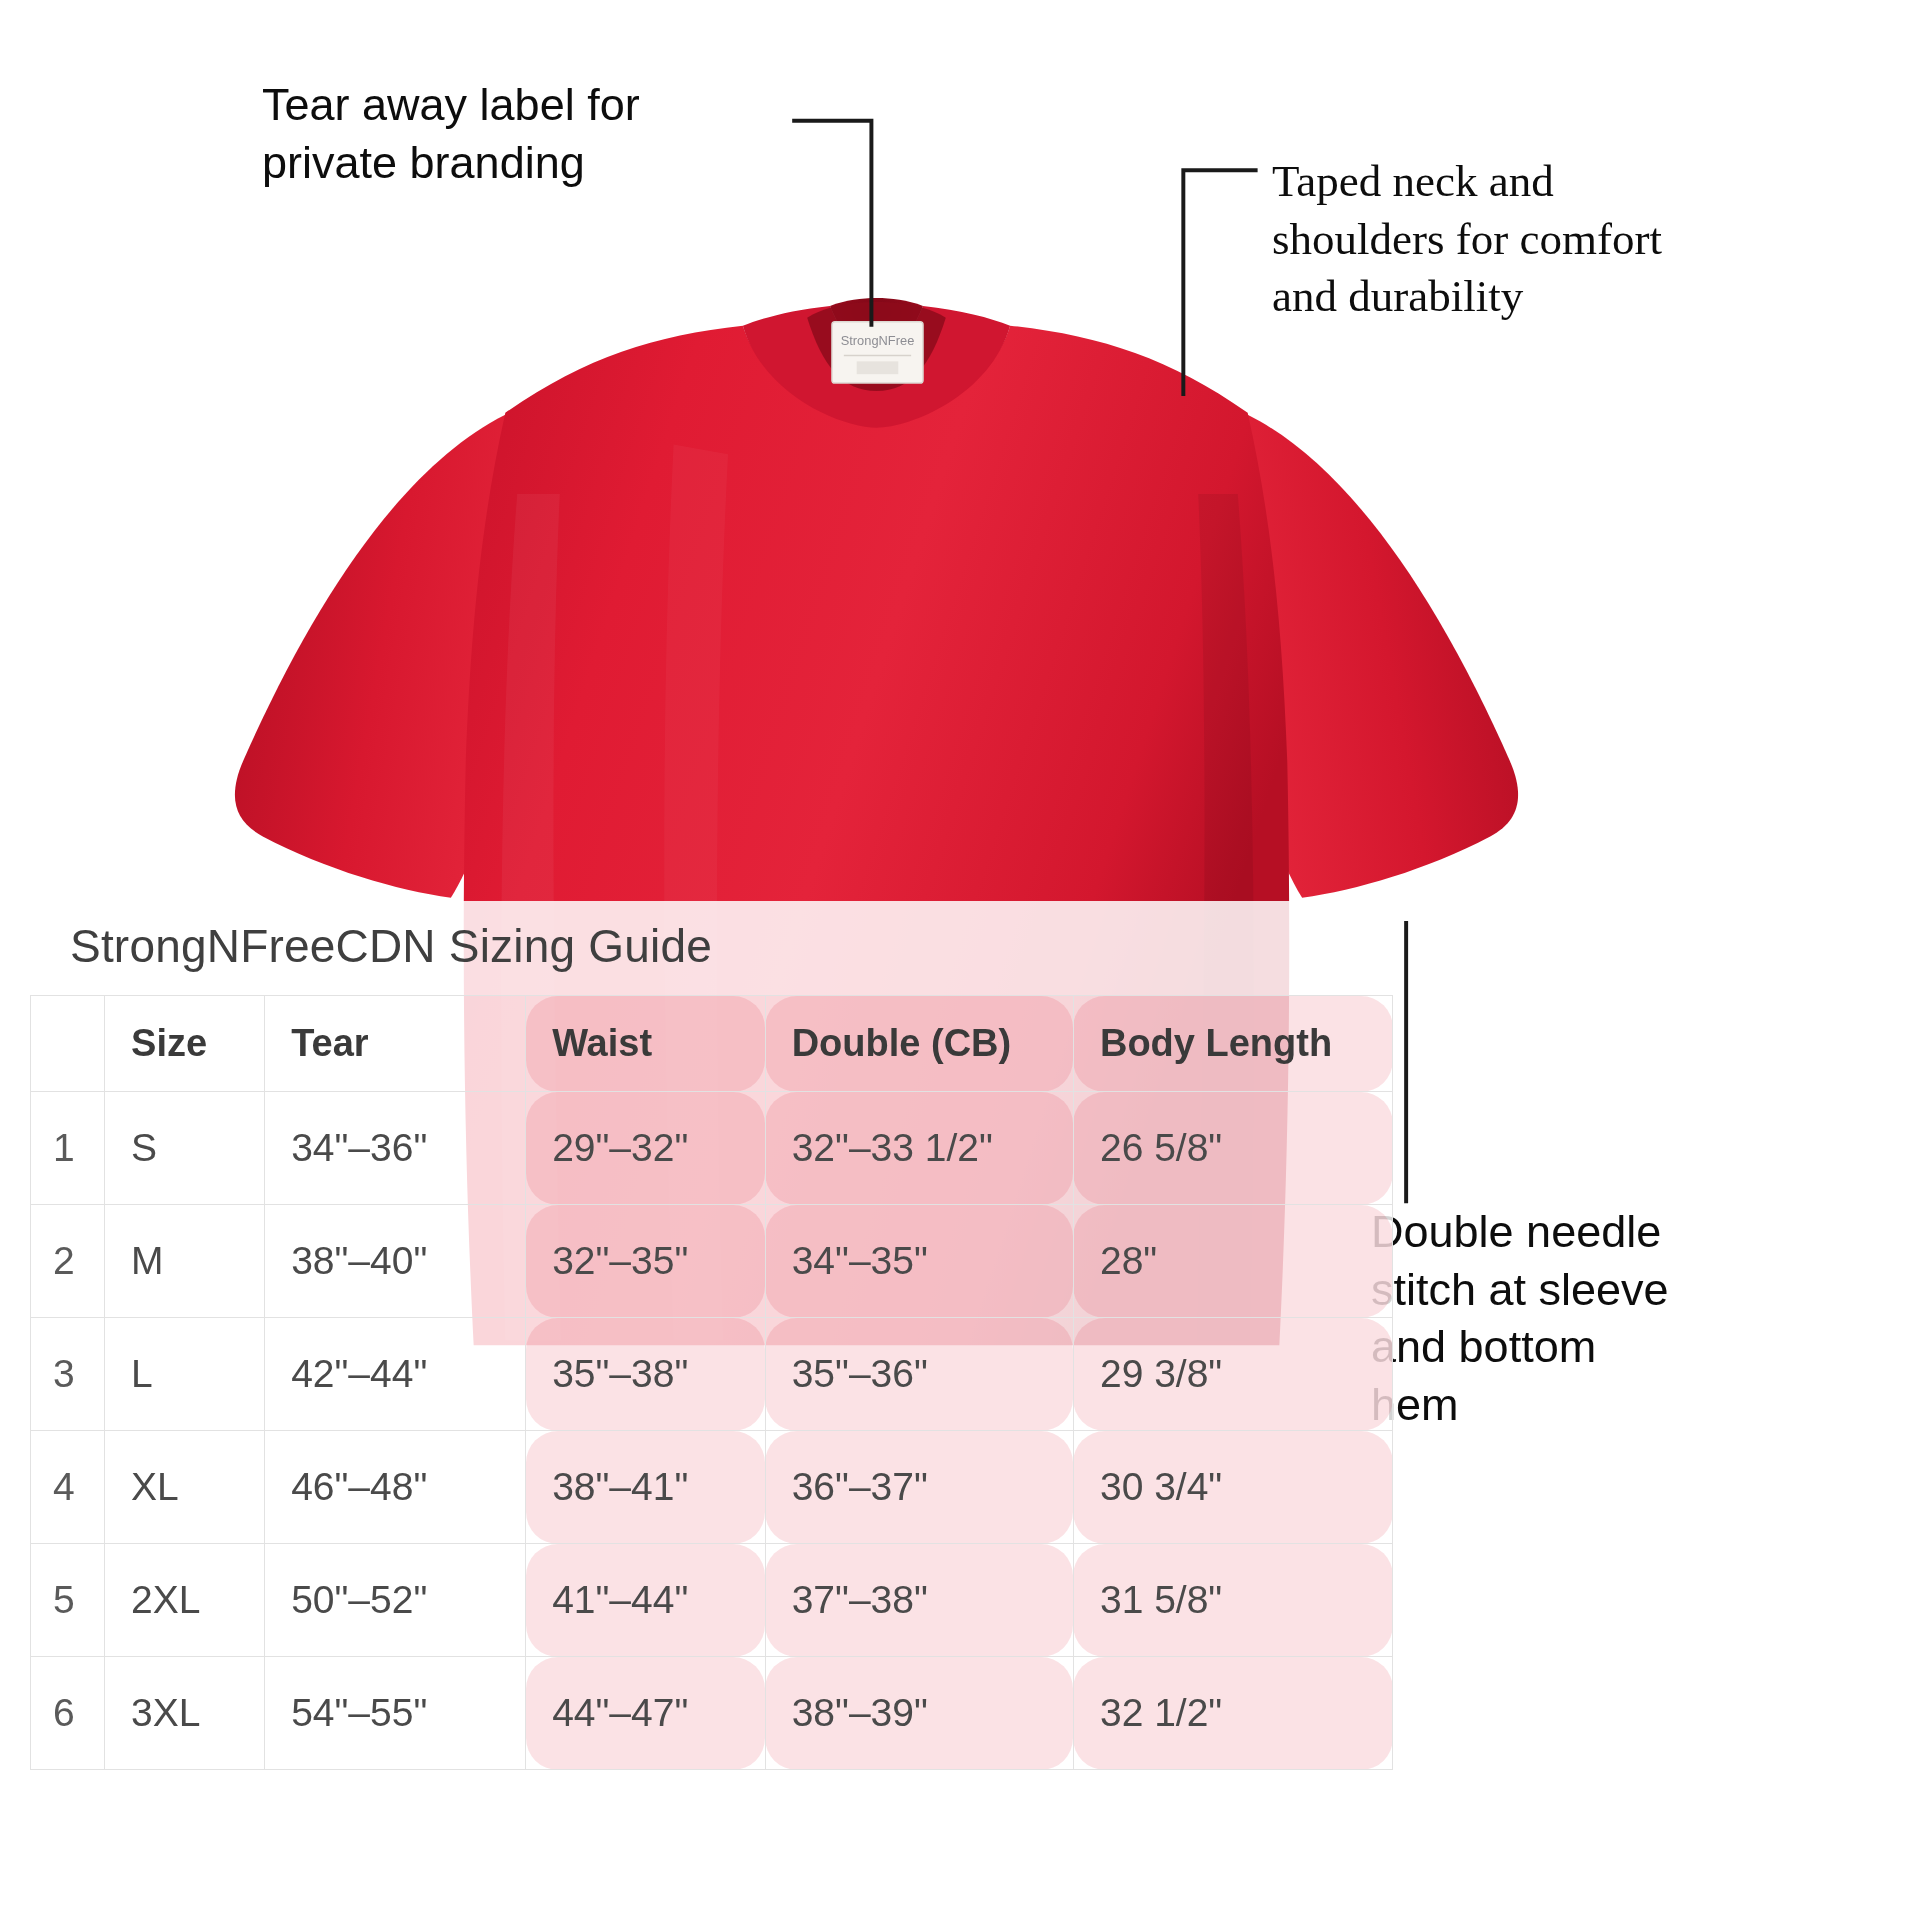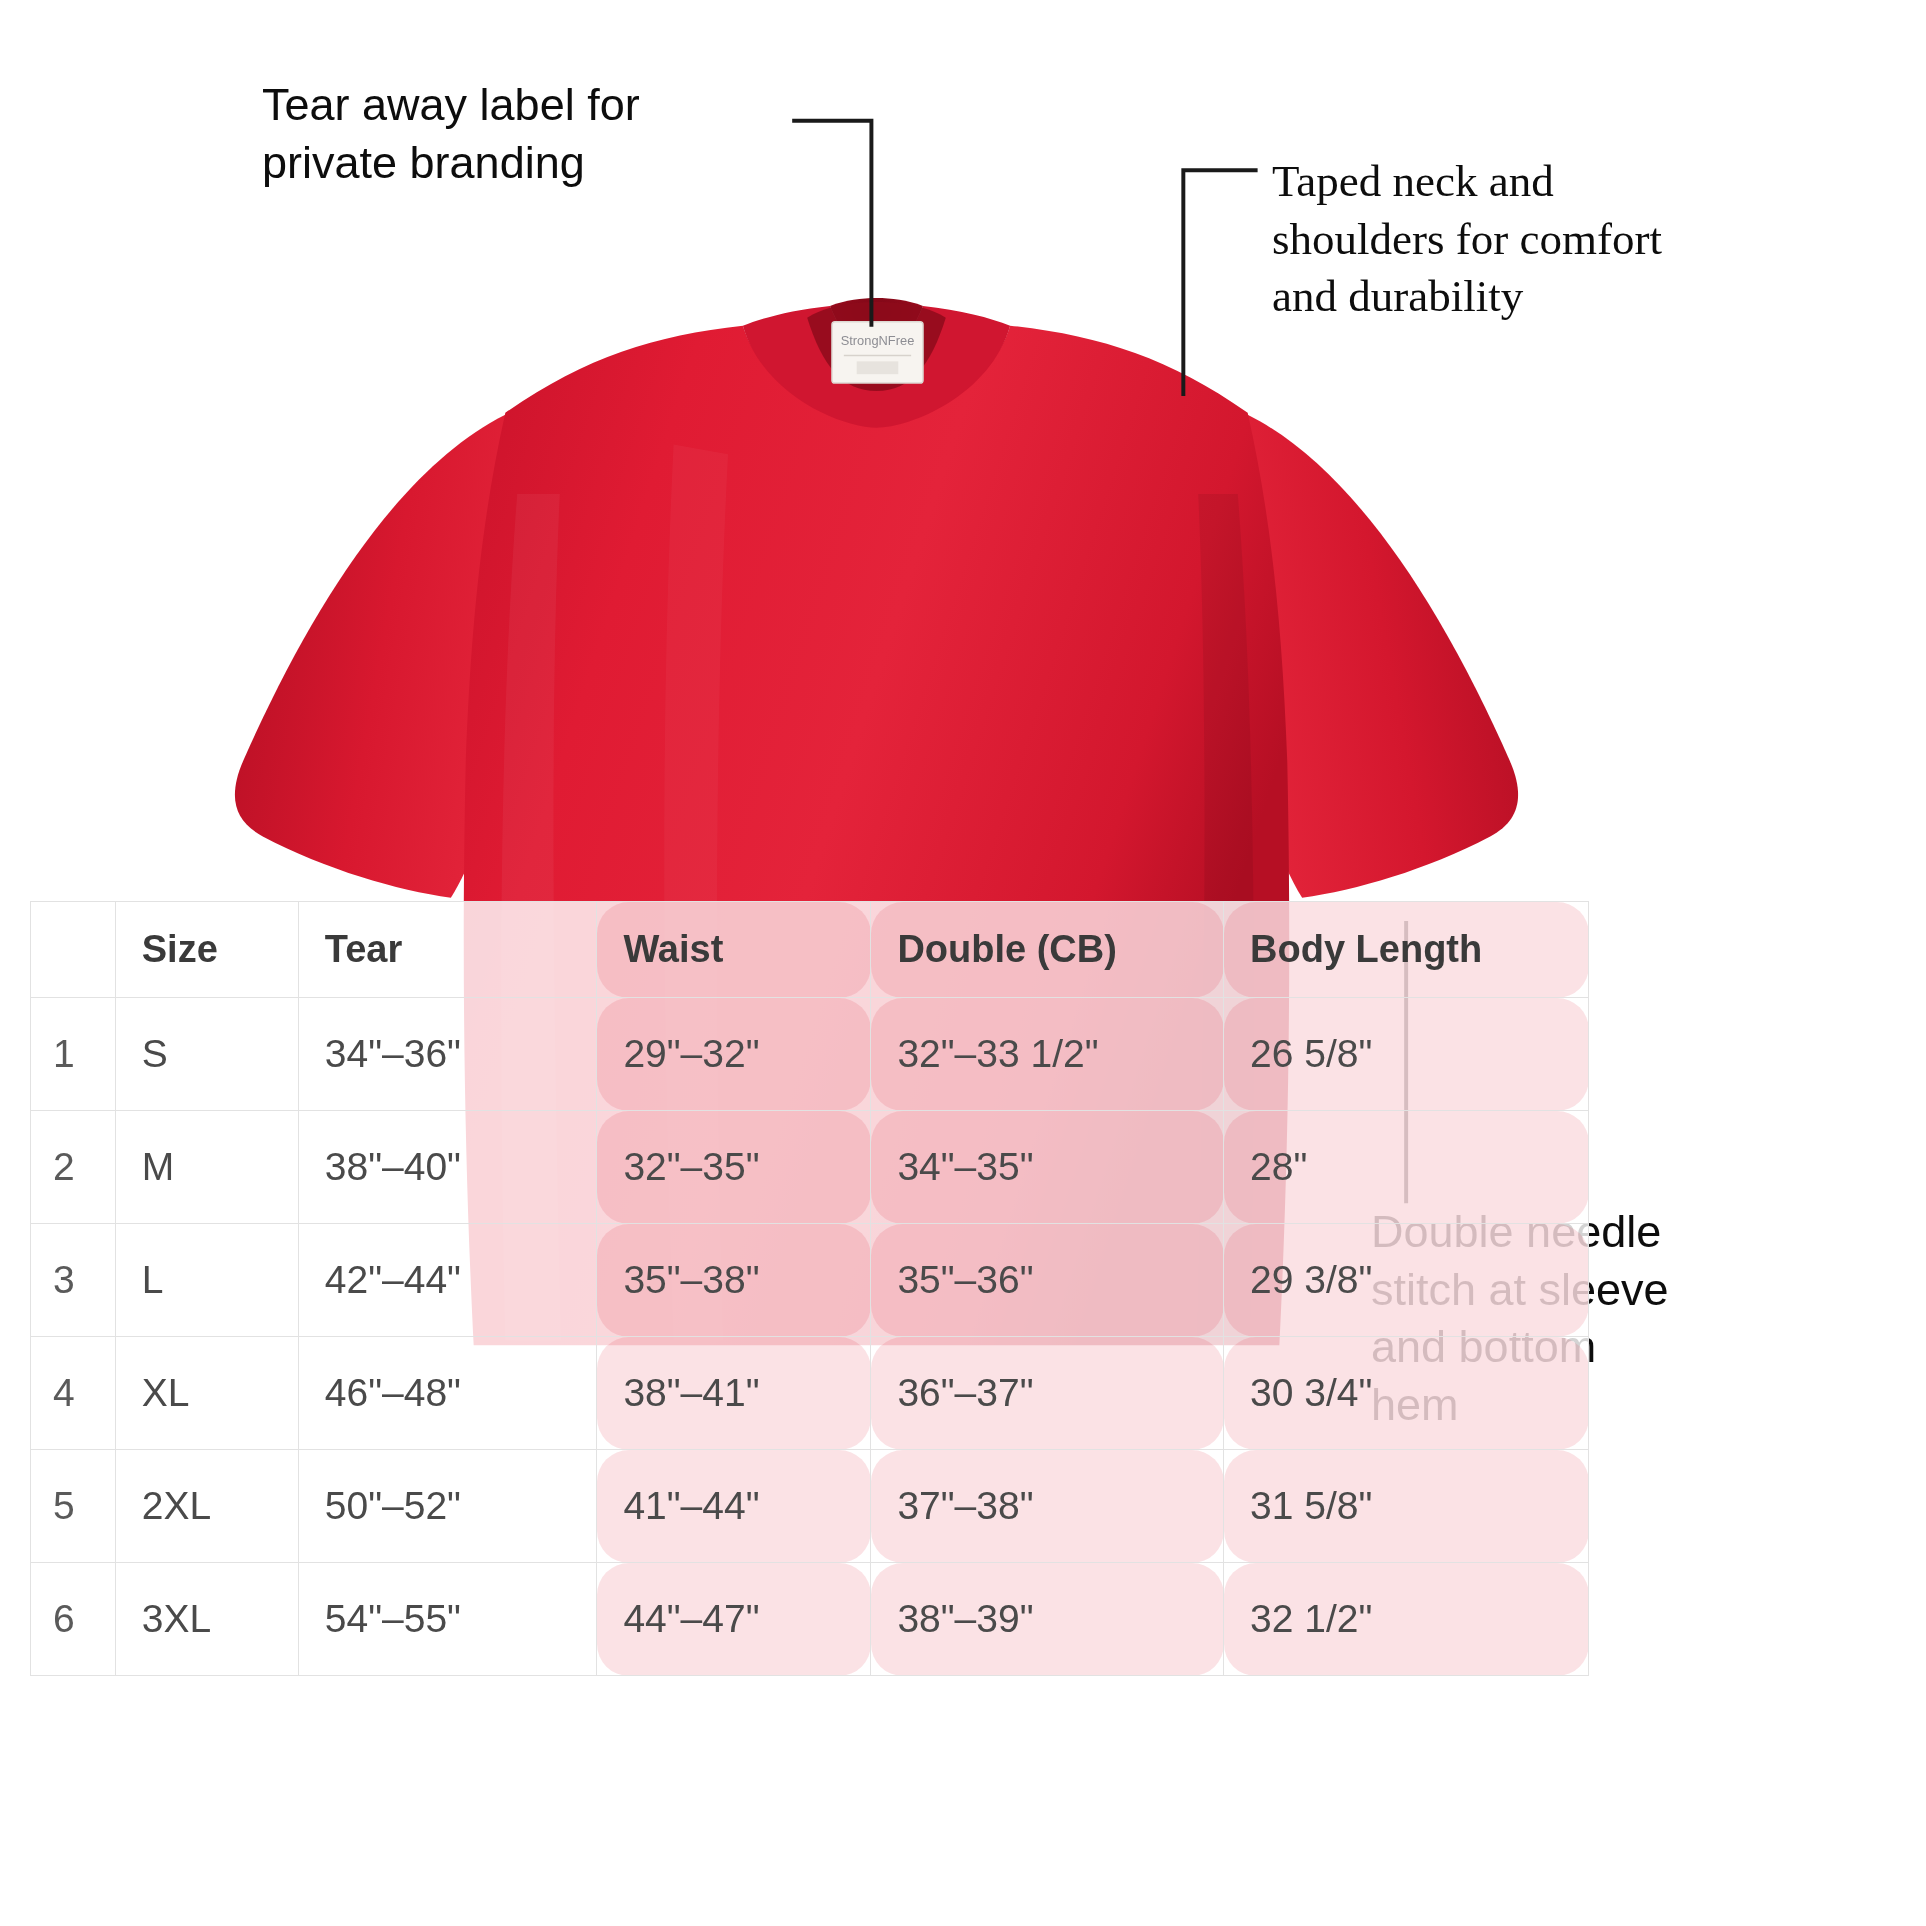--- a/index.html
+++ b/index.html
@@ -57,21 +57,21 @@
   }
   #sizing-title {
     font-size: 46px;
     color: #3f3f3f;
     padding: 18px 0 22px 40px;
     background: rgba(255,255,255,0.86);
     letter-spacing: 0.2px;
   }
   table.sizing {
     border-collapse: collapse;
-    width: 1559px;
+    width: 1363px;
     background: rgba(255,255,255,0.82);
   }
   table.sizing th,
   table.sizing td {
     border: 1px solid #e2e2e2;
     text-align: left;
     font-size: 39px;
     color: #4a4a4a;
     padding: 34px 10px 34px 26px;
     font-weight: normal;
@@ -181,20 +181,21 @@
 <div class="callout" id="callout-taped-neck">Taped neck and
 shoulders for comfort
 and durability</div>
 
 <div class="callout" id="callout-double-needle">Double needle
 stitch at sleeve
 and bottom
 hem</div>
 
 <div id="sizing-guide">
+  <div id="sizing-title">StrongNFreeCDN Sizing Guide</div>
   <table class="sizing">
     <colgroup>
       <col style="width:69px">
       <col class="c-size">
       <col class="c-chest">
       <col class="c-waist">
       <col class="c-sleeves">
       <col class="c-body">
     </colgroup>
     <thead>

